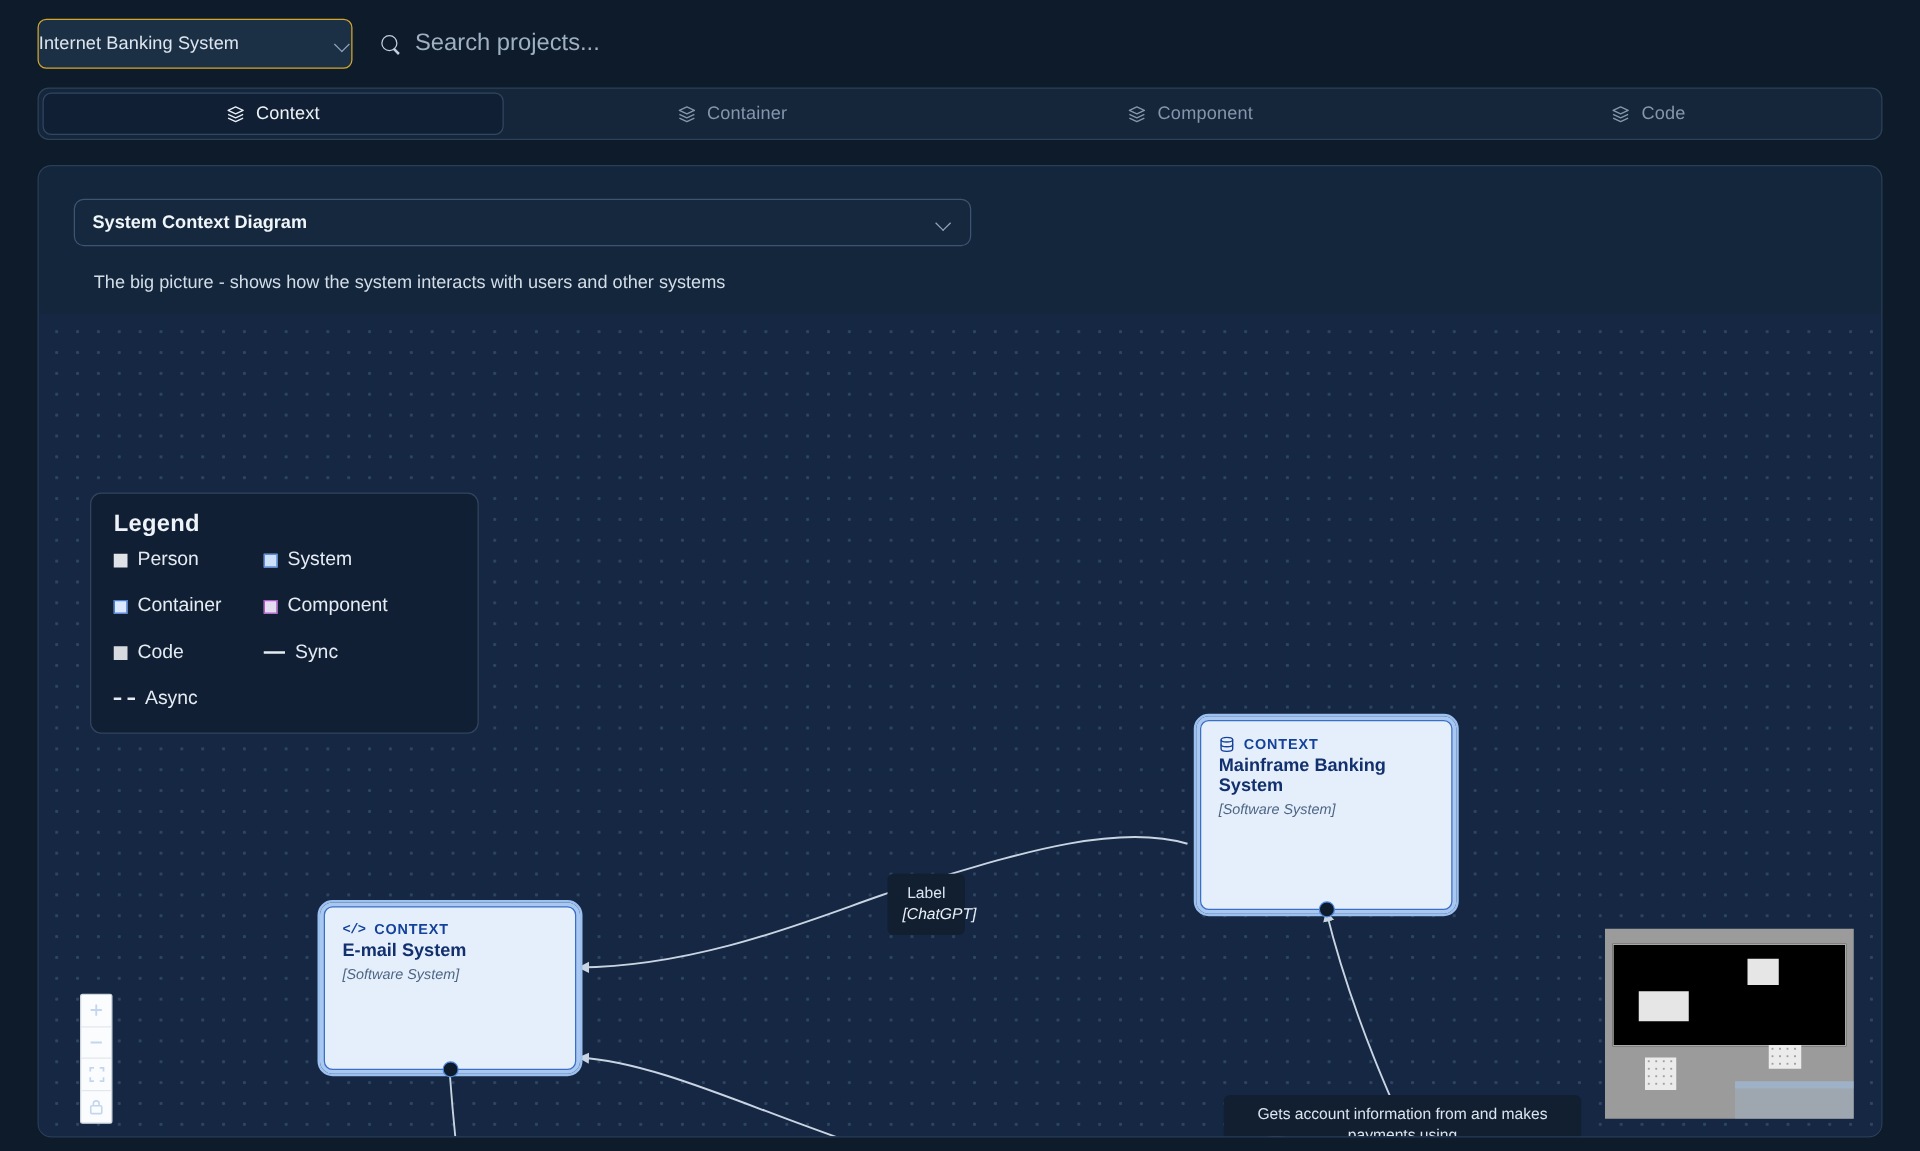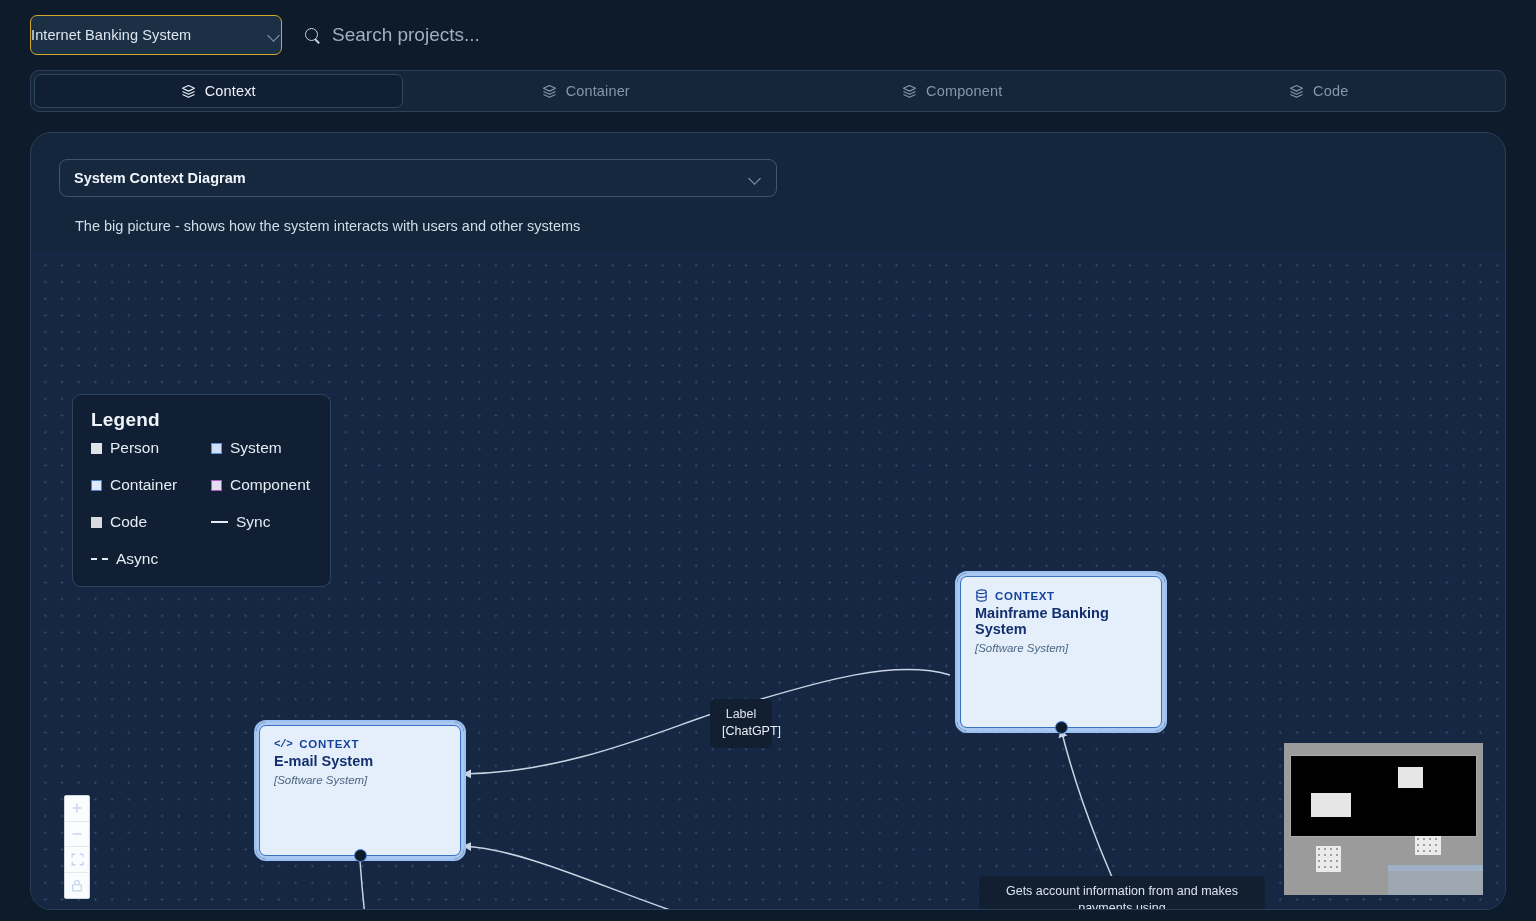--- a/index.html
+++ b/index.html
@@ -120,21 +120,21 @@
     font-weight: normal;
   }
   .layers-icon { width: 15px; height: 15px; display: block; }
 
   
   .panel {
     margin: 20px 30px 0 30px;
     height: 778px;
     background: #14263c;
     border: 1px solid #2a3f57;
-    border-radius: 21px;
+    border-radius: 11px;
     position: relative;
     overflow: hidden;
   }
   .panel-head { padding: 26px 0 0 28px; }
   .diagram-select {
     width: 718px;
     height: 38px;
     border: 1px solid #3c5671;
     border-radius: 8px;
     background: #16283e;
@@ -164,21 +164,21 @@
     background-image: radial-gradient(#2d4763 1.1px, transparent 1.2px);
     background-size: 16.7px 16.7px;
     background-position: 6px 6px;
     overflow: hidden;
   }
 
   
   .legend {
     position: absolute;
     left: 41px; top: 143px;
-    width: 259px;
+    width: 311px;
     background: #101f33;
     border: 1px solid #30455d;
     border-radius: 9px;
     padding: 14px 18px 18px 18px;
   }
   .legend h3 {
     margin: 0 0 8px 0;
     font-size: 19px;
     color: #eef3f9;
     letter-spacing: .2px;
@@ -274,20 +274,21 @@
     position: absolute;
     background: #111f31;
     border-radius: 5px;
     padding: 7px 12px 8px 12px;
     text-align: center;
     color: #dbe4ee;
     font-size: 12.5px;
     line-height: 17px;
   }
   .edge-label .tech {
+    font-style: italic;
     font-size: 12.5px;
     color: #e9eff6;
   }
 
   
   .zoom-controls {
     position: absolute;
     left: 33px; bottom: 10px;
     width: 26px;
     background: #fbfcfd;

